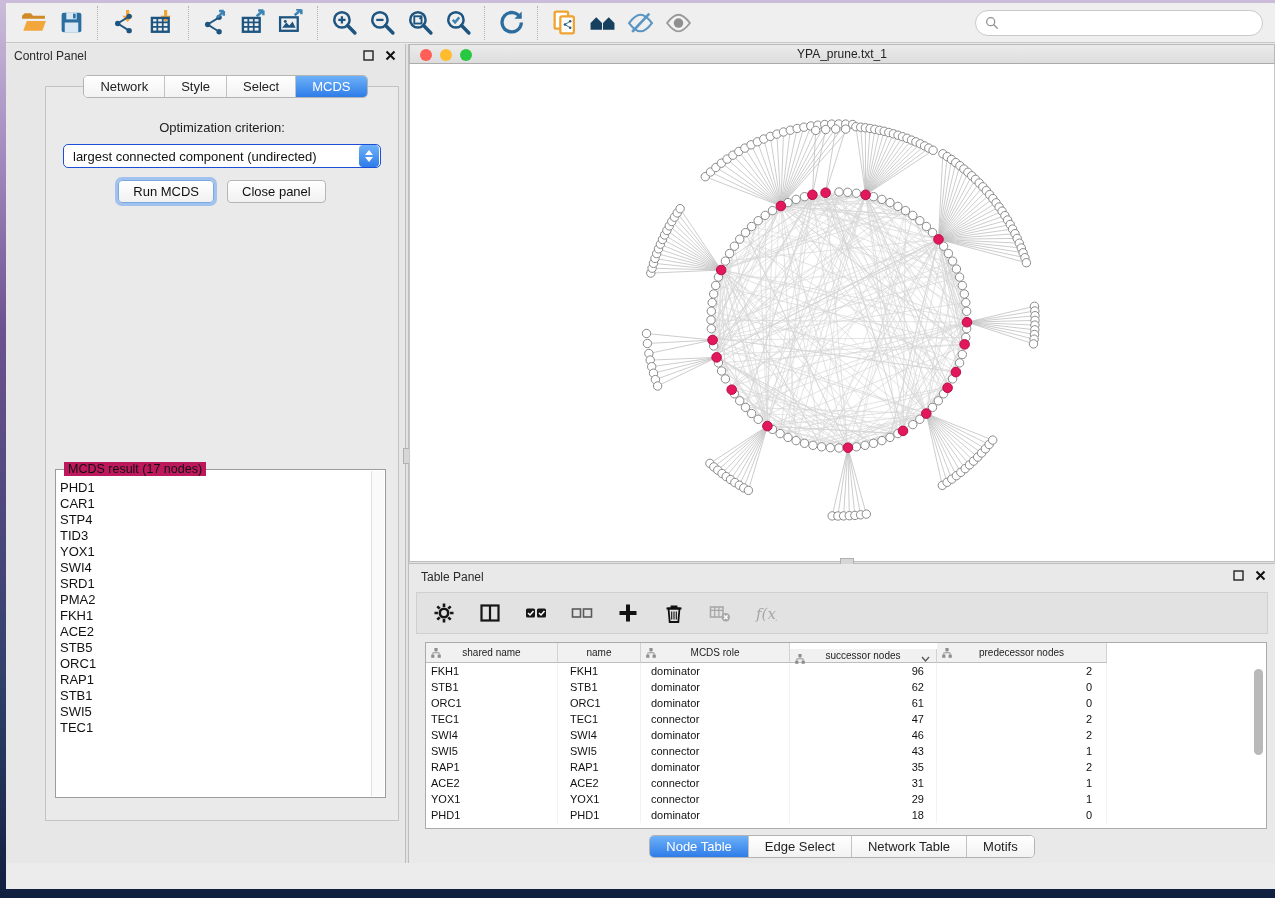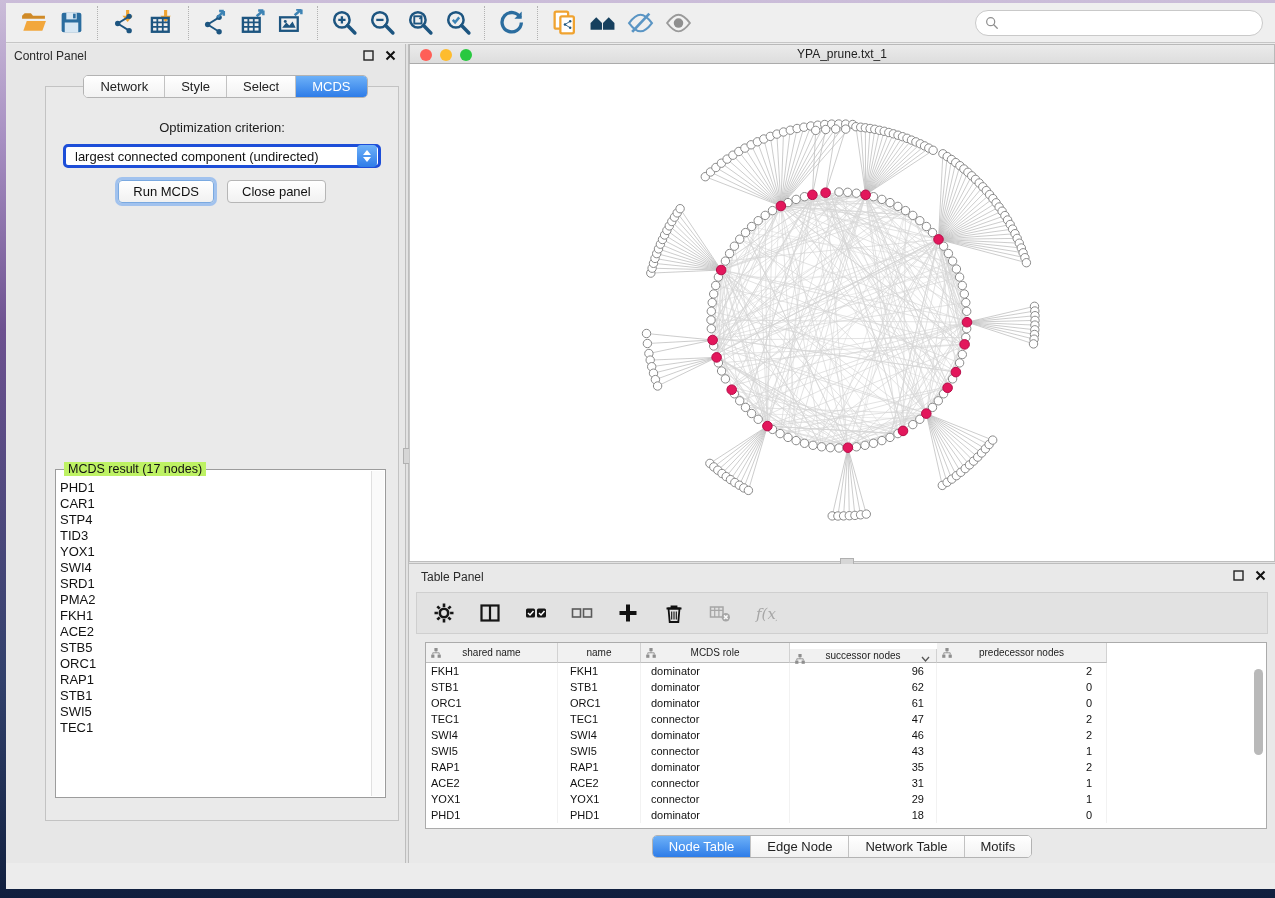--- a/index.html
+++ b/index.html
@@ -34,35 +34,35 @@
   .cp-tabs { position:absolute; left:0; right:0; top:31px; display:flex; justify-content:center; z-index:3;margin-left:40px; }
   .seg { display:flex; border:1px solid #b3b3b3; border-radius:5px; overflow:hidden; background:#fdfdfd; }
   .seg button { border:none; background:linear-gradient(#ffffff,#f2f2f2); padding:3px 16px; font-size:13px;
     color:#222; border-right:1px solid #c2c2c2; cursor:default; font-family:"Liberation Sans",sans-serif; }
   .seg button:last-child { border-right:none; }
   .seg button.sel { background:linear-gradient(#6db1f8,#2e7ce8); color:#fff; }
   .cp-content { position:absolute; left:3px; right:6px; top:42px; bottom:42px; background:#eaeaea;
     border:1px solid #c3c3c3;margin-left:36px; }
   .opt-label { text-align:center; margin-top:33px; font-size:13px; color:#1c1c1c; }
   .select { position:relative; margin:9px auto 0; width:318px; height:24px; background:#fff;
-    border:3px solid #1d4ed8; border-radius:5px; display:flex; align-items:center; cursor:default;justify-content:space-between; }
+    border:1px solid #1d4ed8; border-radius:5px; display:flex; align-items:center; cursor:default;justify-content:space-between; }
   .select .val { flex:1; font-size:13px; padding-left:9px; color:#111; white-space:nowrap; overflow:hidden; }
   .stepper { width:20px; height:22px; margin-right:1px; border-radius:4px;
     background:linear-gradient(#6fb2f9,#2e7ce8); display:flex; flex-direction:column;
     align-items:center; justify-content:center; gap:2px; }
   .stepper i { width:0; height:0; border-left:4px solid transparent; border-right:4px solid transparent; }
   .stepper .up { border-bottom:5px solid #fff; }
   .stepper .dn { border-top:5px solid #fff; }
   .btn-row { display:flex; justify-content:center; gap:13px; margin-top:12px; }
   .pbtn { background:linear-gradient(#ffffff,#f1f1f1); border:1px solid #b6b6b6; border-radius:4px;
     font-size:13px; padding:3px 14px; color:#111; cursor:default; font-family:"Liberation Sans",sans-serif;}
   .pbtn.focus { box-shadow:0 0 0 3px rgba(100,160,240,.55); border-color:#7aa9e0; }
   .mcds-box { position:absolute; left:9px; right:12px; top:382px; bottom:22px;
     border:1px solid #9c9c9c; background:#fff; }
-  .mcds-legend { position:absolute; top:-8px; left:8px; background:#bef264; padding:0 4px;
+  .mcds-legend { position:absolute; top:-8px; left:8px; background:#be185d; padding:0 4px;
     font-size:12.5px; color:#111; }
   .mcds-list { position:absolute; inset:10px 14px 2px 4px; overflow:hidden; font-size:13px; color:#111; }
   .mcds-list div { line-height:16px; cursor:default; }
   .mcds-scroll { position:absolute; top:1px; bottom:1px; right:1px; width:13px; background:#fafafa;
     border-left:1px solid #e0e0e0; }
 
   
   .vdivider { position:absolute; left:399px; top:0; width:4px; height:100%; background:#e2e2e2;
     border-left:1px solid #bdbdbd; border-right:1px solid #bdbdbd; }
   .vgrip { position:absolute; top:404px; left:-3px; width:9px; height:16px; background:#d6d6d6;
@@ -1198,21 +1198,21 @@
                 <div class="td num" style="width: 170px; padding-right: 14px;">0</div>
               </div>
             </div>
           <div class="tbl-scroll">
             <div class="tbl-thumb"></div>
           </div>
         </div>
         <div class="tp-tabs">
             <div class="seg" id="tp-tabs">
               <button class="sel">Node Table</button>
-              <button>Edge Node</button>
+              <button>Edge Select</button>
               <button>Network Table</button>
               <button>Motifs</button>
             </div>
           </div>
       </div>
     </section>
   </div>
 
 </div>
 

